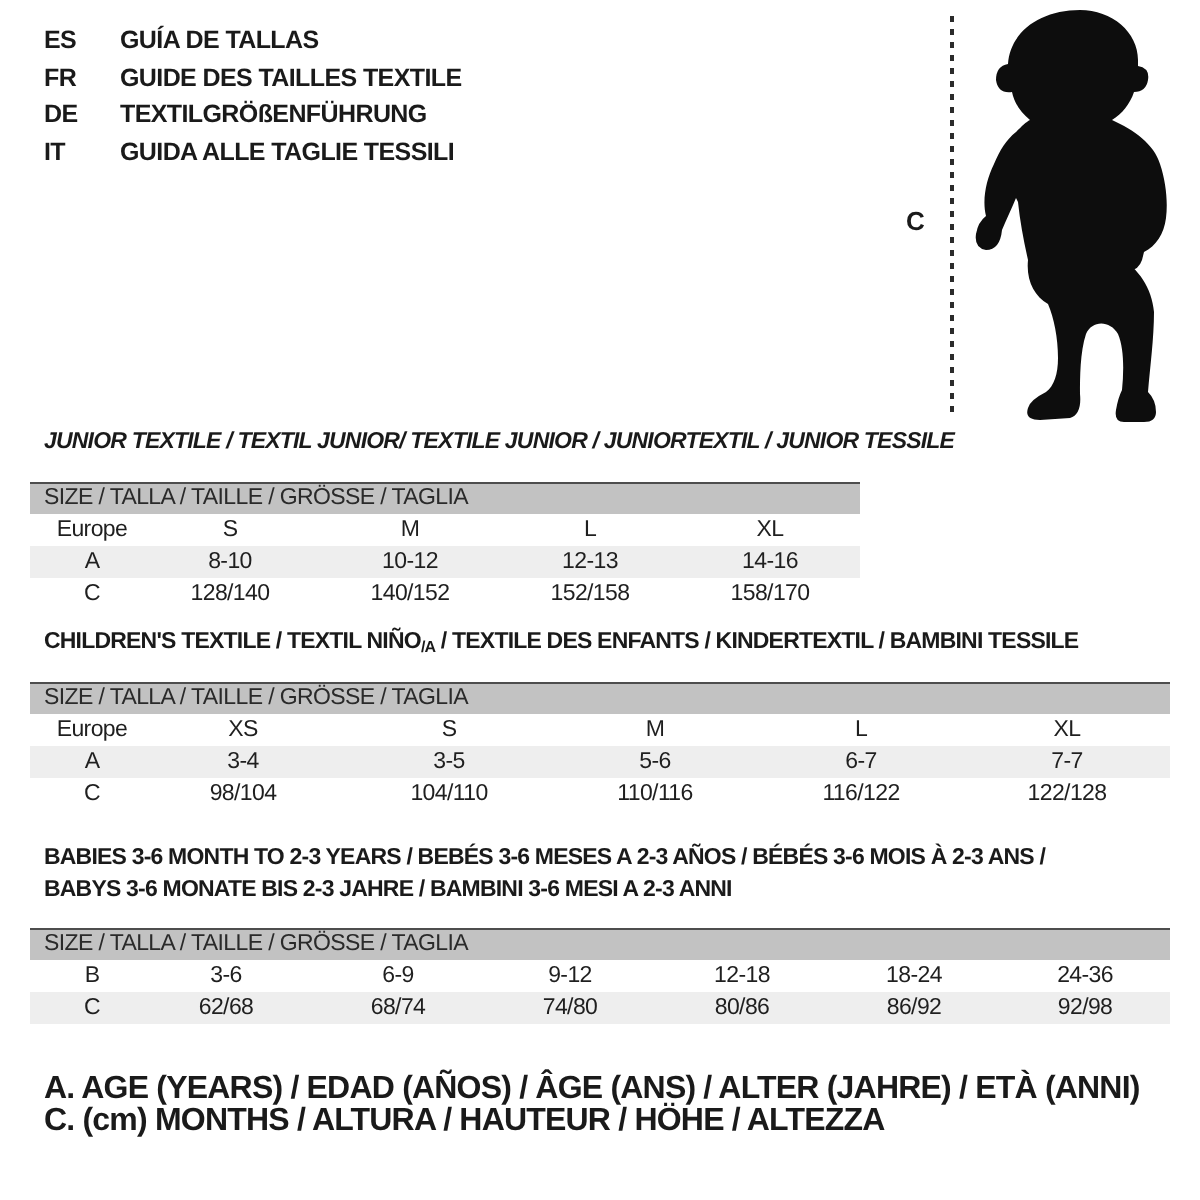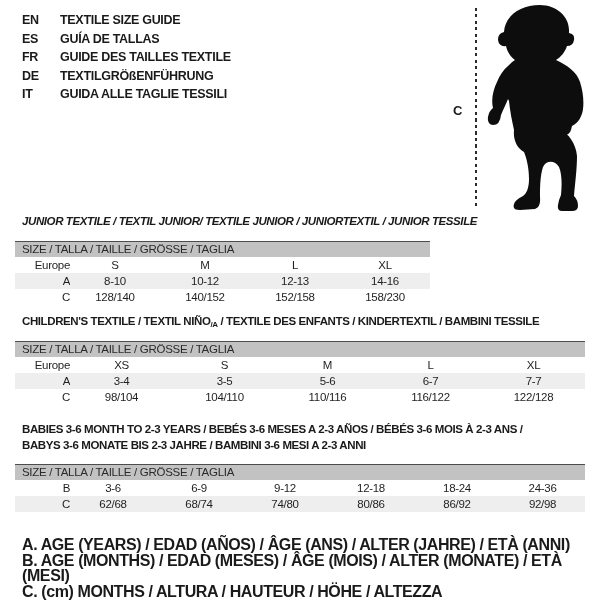--- a/index.html
+++ b/index.html
@@ -26,36 +26,35 @@
   .baby-svg { left:484px; top:3px; }
 
   
   .table-title { font-weight:bold; font-size:11.5px; letter-spacing:-0.4px; white-space:nowrap; }
   .table-title .subsc { font-size:8px; vertical-align:-2px; }
   .title-2line { line-height:15.5px; }
 
   
   .size-table { position:absolute; border-collapse:collapse; table-layout:fixed; font-size:11.5px; letter-spacing:-0.3px; color:#1f1f1f; }
   .size-table td { padding:0; height:16px; line-height:16px; text-align:center; vertical-align:middle; overflow:hidden; }
-  .size-table td.lbl { text-align:right; padding-left:7px; }
+  .size-table td.lbl { text-align:center; padding-left:7px; }
   .size-header-row td {
     background:#c2c2c2; text-align:left; padding-left:7px;
     height:15px; line-height:15px;
     border-top:1px solid #4d4d4d; color:#2a2a2a;
   }
   tr.alt td { background:#eeeeee; }
 
   
   .legend { left:22px; top:537px; font-weight:bold; font-size:16px; line-height:15.6px; letter-spacing:-0.4px; }
 </style>
 </head>
 <body>
 
 <div class="abs lang-block">
-  <div><span class="lang-code">EN</span><span>TEXTILE SIZE GUIDE</span></div>
   <div><span class="lang-code">ES</span><span>GUÍA DE TALLAS</span></div>
   <div><span class="lang-code">FR</span><span>GUIDE DES TAILLES TEXTILE</span></div>
   <div><span class="lang-code">DE</span><span>TEXTILGRÖßENFÜHRUNG</span></div>
   <div><span class="lang-code">IT</span><span>GUIDA ALLE TAGLIE TESSILI</span></div>
 </div>
 
 <div class="abs height-line"></div>
 <div class="abs fig-label">C</div>
 <svg class="abs baby-svg" width="114" height="210" viewBox="0 0 114 210" xmlns="http://www.w3.org/2000/svg">
   <path fill="#0d0d0d" d="M56 2 C72 2 85 13 85 27 L85 30 Q91 31 90 37 Q89 43 83 43 C81 49 77 54 72 57 C83 62 93 69 96 79 C99 88 100 98 99 106 C98 114 94 120 88 123 L87 127 Q85 133 79 132 Q75 131 76 126 C85 131 92 141 93 153 C93 166 91 181 90 193 Q94 197 94 203 Q94 208 88 208 L78 208 Q73 208 74 202 Q75 196 77 192 C78 182 78 171 75 164 C71 157 62 157 59 164 C56 173 56 186 56 194 Q57 204 51 206 L36 207 Q28 207 30 201 Q31 197 39 193 C43 190 45 184 45 176 C45 166 43 156 40 149 C33 145 29 137 30 127 C28 118 26 108 25 98 L24 96 C22 101 19 107 17 112 Q16 122 9 122 Q3 121 4 114 Q5 108 9 105 C7 97 9 87 13 79 C16 72 19 67 24 63 C27 60 29 58 31 57 C26 53 23 48 22 43 Q15 44 14 37 Q14 30 20 29 C21 13 36 2 56 2 Z"></path>
@@ -86,21 +85,21 @@
       <td>8-10</td>
       <td>10-12</td>
       <td>12-13</td>
       <td>14-16</td>
     </tr>
     <tr>
       <td class="lbl">C</td>
       <td>128/140</td>
       <td>140/152</td>
       <td>152/158</td>
-      <td>158/230</td>
+      <td>158/170</td>
     </tr>
   </tbody>
 </table>
 
 <div class="abs table-title" style="left:22px; top:315px;"><span>CHILDREN'S TEXTILE / TEXTIL NIÑO</span><span class="subsc">/A</span><span> / TEXTILE DES ENFANTS / KINDERTEXTIL / BAMBINI TESSILE</span></div>
 <table class="size-table" style="left:15px; top:341px; width:570px;">
   <colgroup>
       <col style="width:55px">
       <col style="width:103px">
       <col style="width:103px">
@@ -173,15 +172,14 @@
       <td>74/80</td>
       <td>80/86</td>
       <td>86/92</td>
       <td>92/98</td>
     </tr>
   </tbody>
 </table>
 
 <div class="abs legend">
   <div>A. AGE (YEARS) / EDAD (AÑOS) / ÂGE (ANS) / ALTER (JAHRE) / ETÀ (ANNI)</div>
-  <div>B. AGE (MONTHS) / EDAD (MESES) / ÂGE (MOIS) / ALTER (MONATE) / ETÀ (MESI)</div>
   <div>C. (cm) MONTHS / ALTURA / HAUTEUR / HÖHE / ALTEZZA</div>
 </div>
 
 </body></html>

